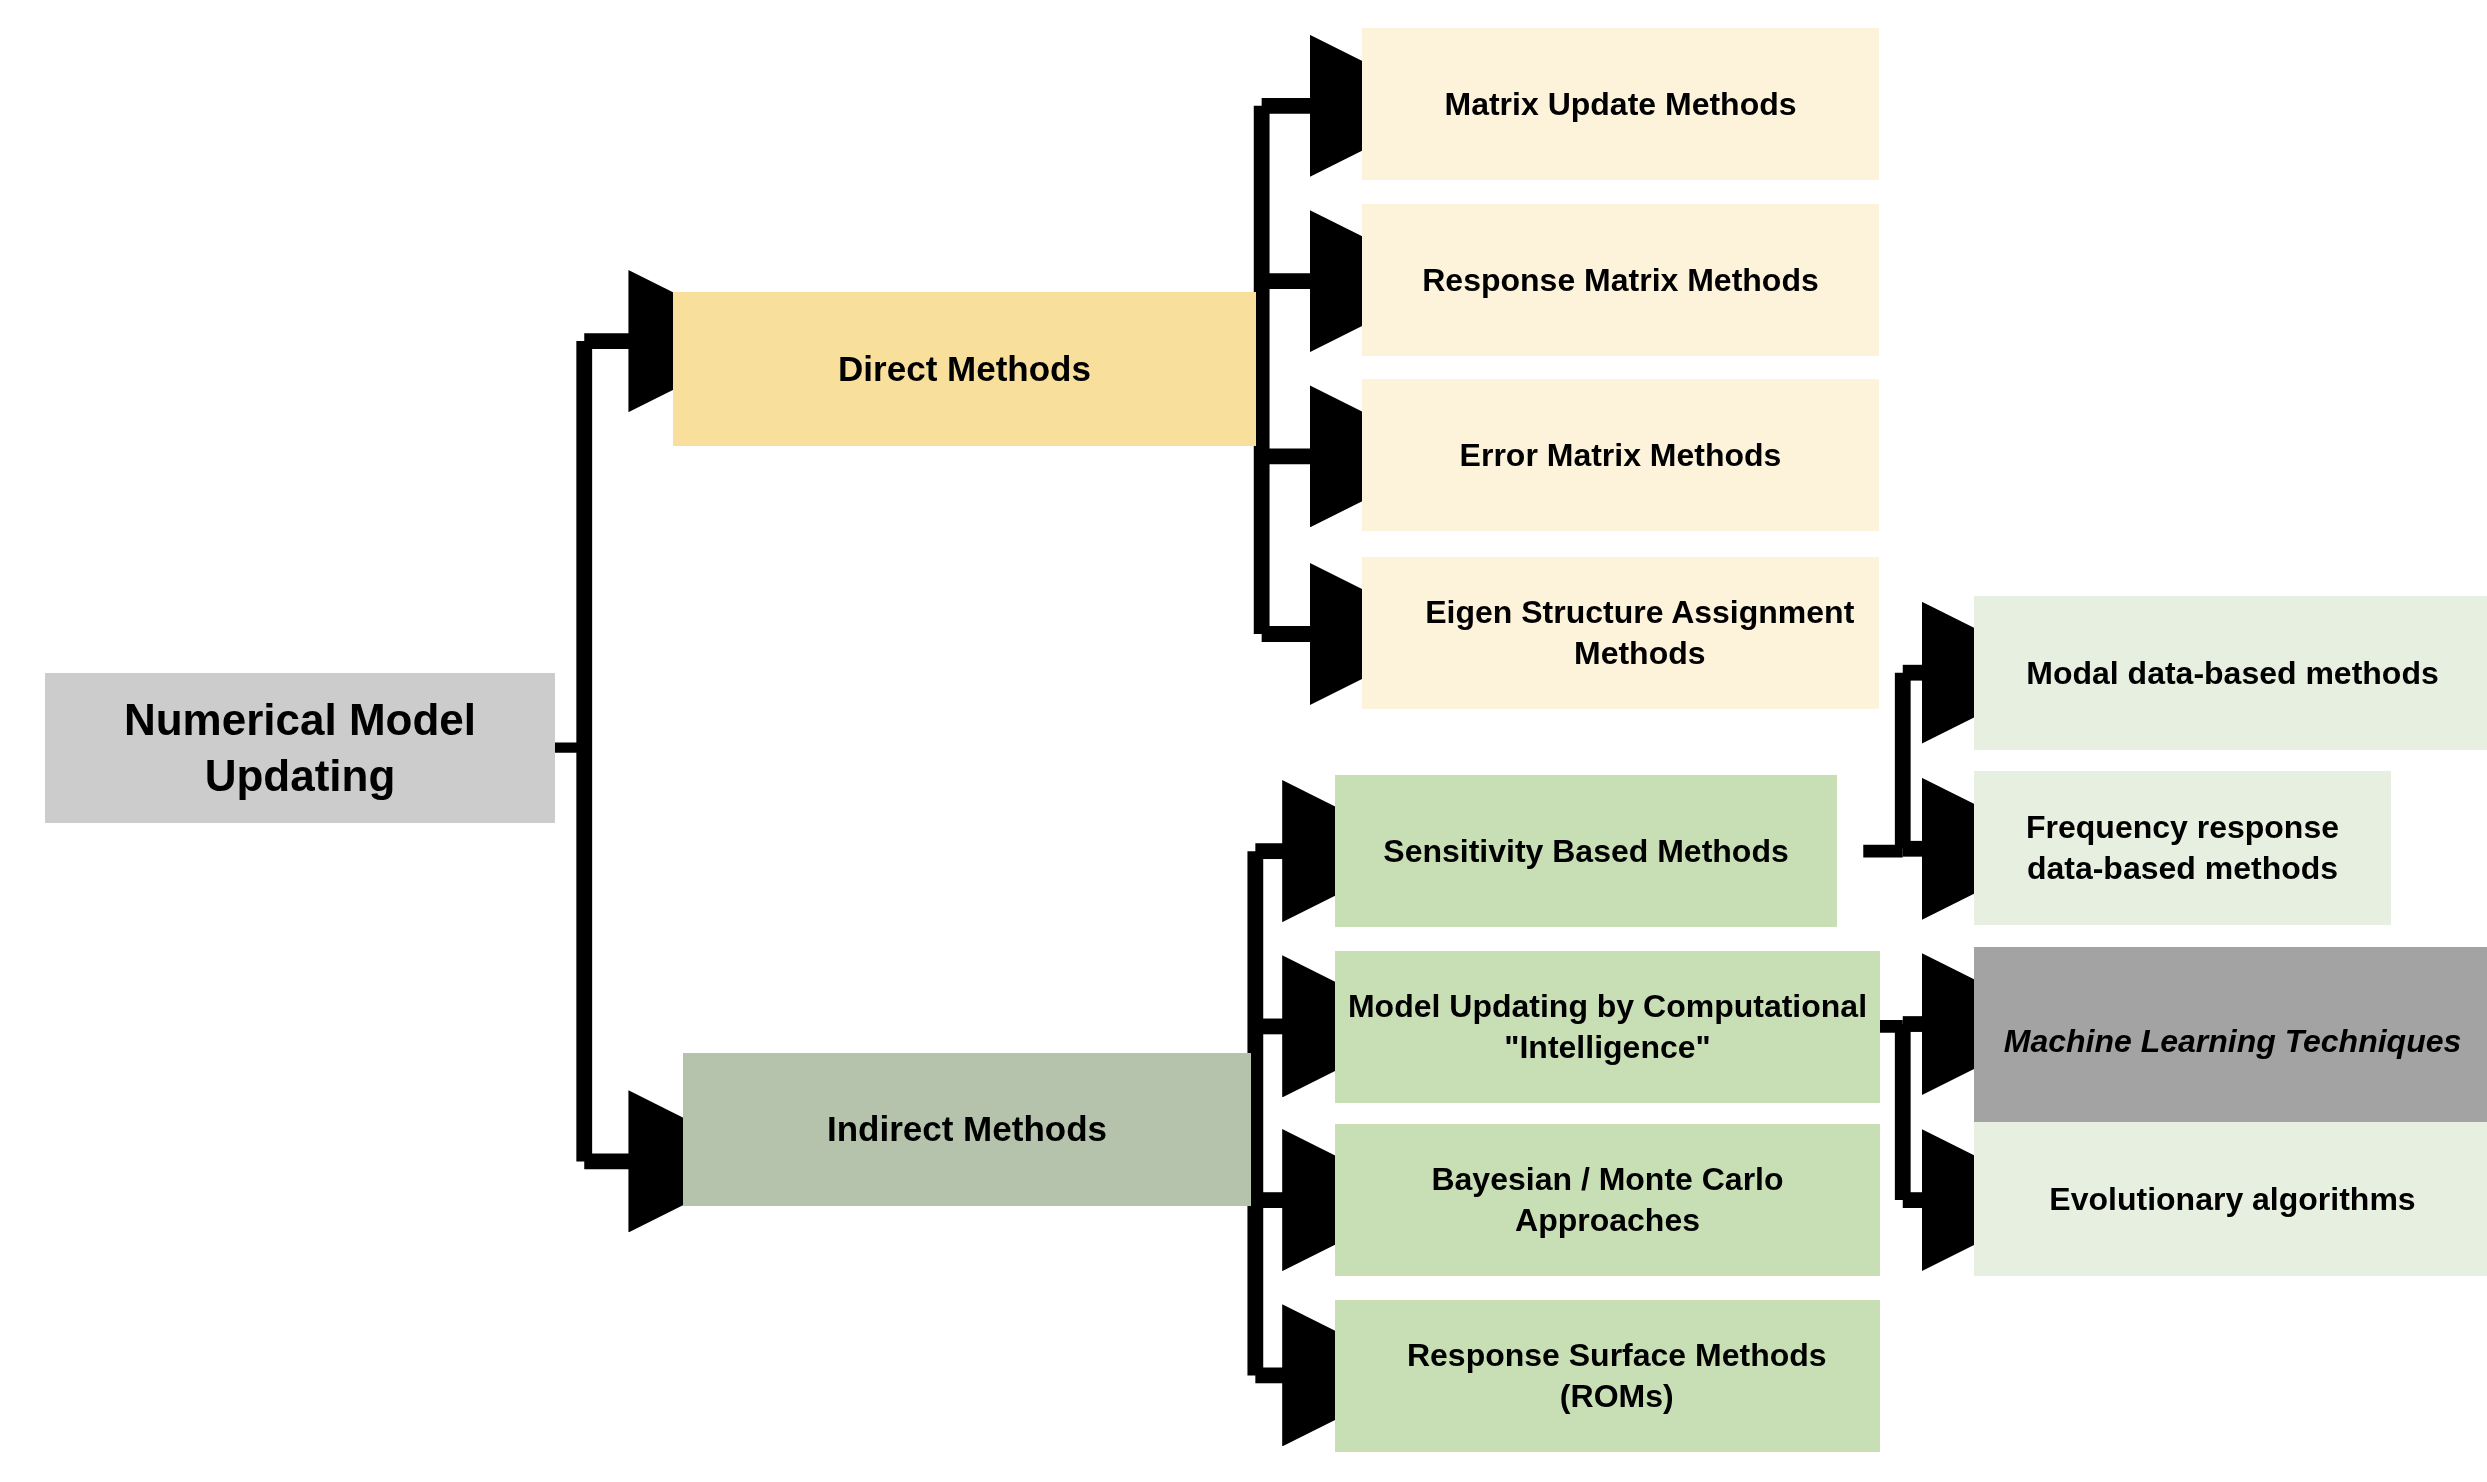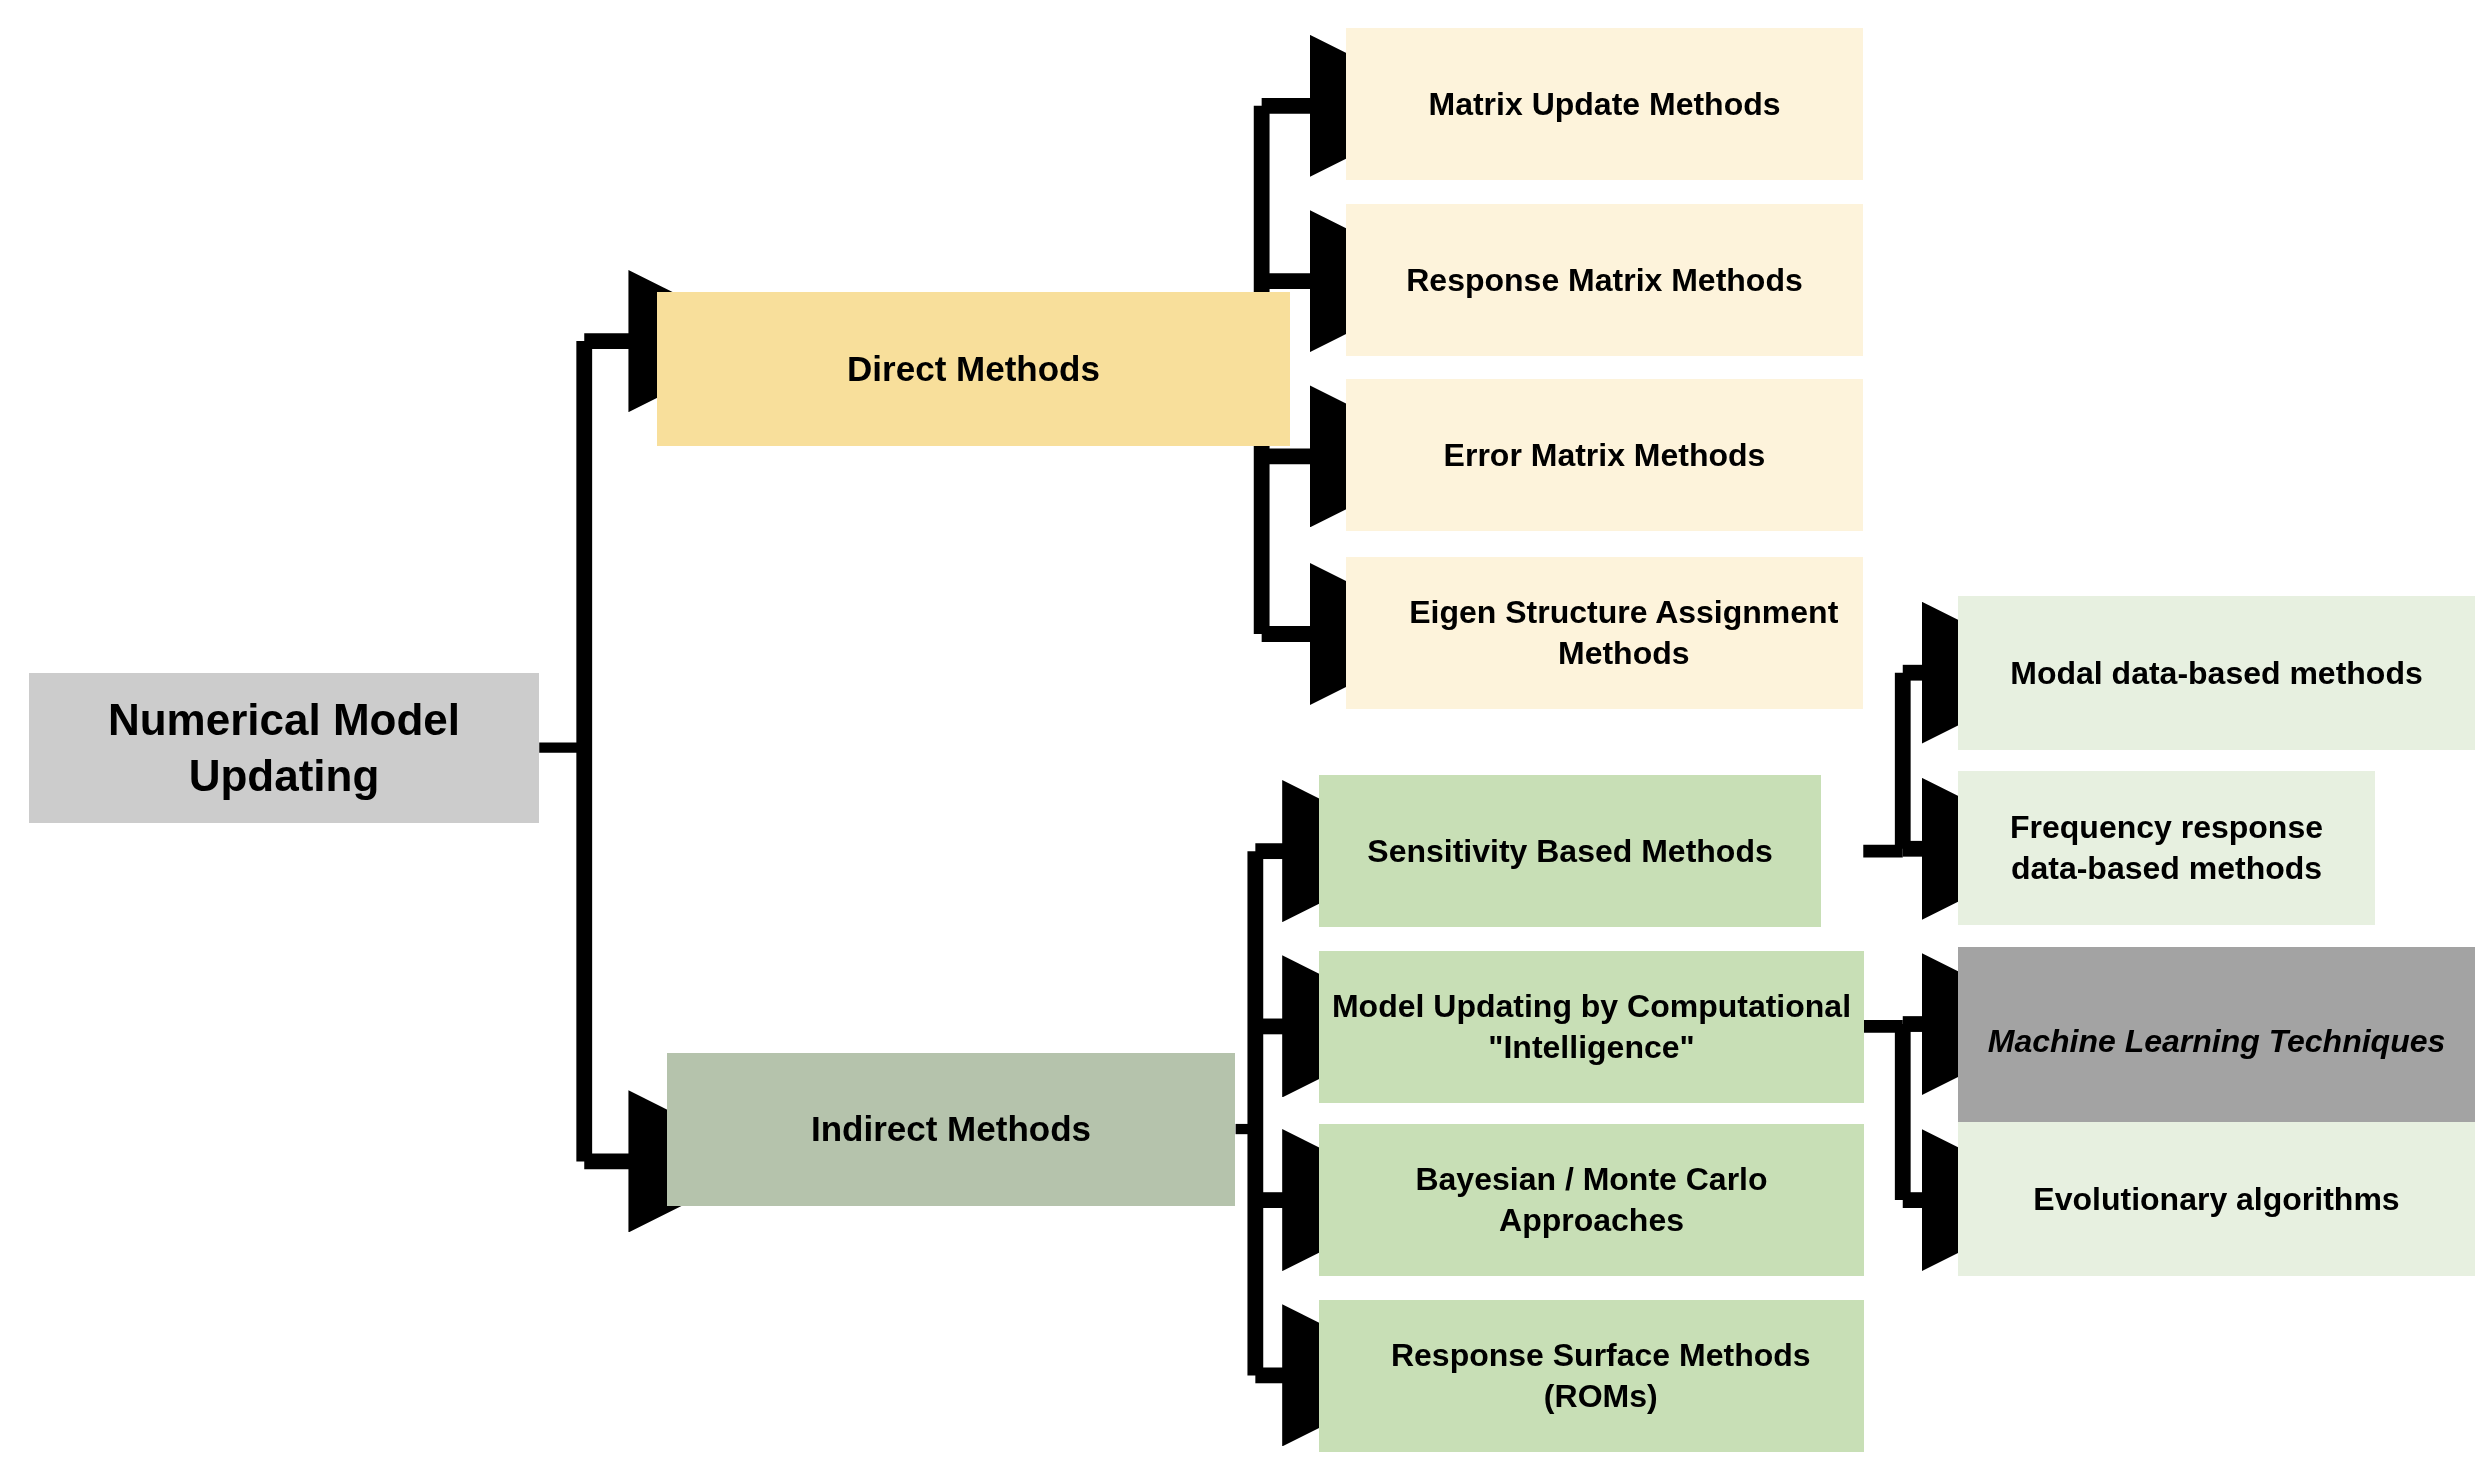--- a/index.html
+++ b/index.html
@@ -1,19 +1,19 @@
 <!DOCTYPE html>
 <html style="font-size:12.6px"><head>
 <meta charset="utf-8">
 <style>
   html,body{margin:0;padding:0;background:#ffffff;}
   body{font-family:"Liberation Sans",sans-serif;}
   #stage{position:relative;width:2487px;height:1482px;background:#ffffff;overflow:hidden;}
   .node{position:absolute;display:flex;align-items:center;justify-content:center;text-align:center;
-        color:#000000;font-weight:bold;line-height:1.28;box-sizing:border-box;padding:3.2px 9.5px;}
+        color:#000000;font-weight:bold;line-height:1.28;box-sizing:border-box;padding:3.2px 9.5px;margin-left:16px;}
   .lvl0{font-size:44px;}
   .lvl1{font-size:35px;}
   .lvl2{font-size:32px;}
   .lvl3{font-size:32px;}
   svg.wires{position:absolute;left:0;top:0;width:2487px;height:1482px;pointer-events:none;}
 </style>
 </head>
 <body>
 
 <div id="stage">
@@ -53,21 +53,21 @@
     <path d="M2410,1075 L2438,1075" stroke="#000000" stroke-width="20" fill="none" marker-end="url(#ah)"></path>
 
     <path d="M2360,1300 L2410,1300" stroke="#000000" stroke-width="16" fill="none"></path>
     <path d="M2410,1297 L2410,1520" stroke="#000000" stroke-width="20" fill="none"></path>
     <path d="M2410,1297 L2438,1297" stroke="#000000" stroke-width="20" fill="none" marker-end="url(#ah)"></path>
     <path d="M2410,1520 L2438,1520" stroke="#000000" stroke-width="20" fill="none" marker-end="url(#ah)"></path>
   </svg>
 
   <div class="node lvl0" style="left:29px;top:673px;width:510px;height:150px;background:#CCCCCC;">Numerical Model Updating</div>
 
-  <div class="node lvl1" style="left:657px;top:292px;width:633px;height:154px;background:#F8DF9B;">Direct Methods</div>
+  <div class="node lvl1" style="left:657px;top:292px;width:583px;height:154px;background:#F8DF9B;">Direct Methods</div>
 
   <div class="node lvl1" style="left:667px;top:1053px;width:568px;height:153px;background:#B5C3AC;">Indirect Methods</div>
 
   <div class="node lvl2" style="left:1346px;top:28px;width:517px;height:152px;background:#FDF3DB;">Matrix Update Methods</div>
   <div class="node lvl2" style="left:1346px;top:204px;width:517px;height:152px;background:#FDF3DB;">Response Matrix Methods</div>
   <div class="node lvl2" style="left:1346px;top:379px;width:517px;height:152px;background:#FDF3DB;">Error Matrix Methods</div>
   <div class="node lvl2" style="left:1346px;top:557px;width:517px;height:152px;background:#FDF3DB;padding-left:48px;">Eigen Structure Assignment Methods</div>
 
   <div class="node lvl2" style="left:1319px;top:775px;width:502px;height:152px;background:#C8DFB6;">Sensitivity Based Methods</div>
   <div class="node lvl2" style="left:1319px;top:951px;width:545px;height:152px;background:#C8DFB6;">Model Updating by Computational "Intelligence"</div>

